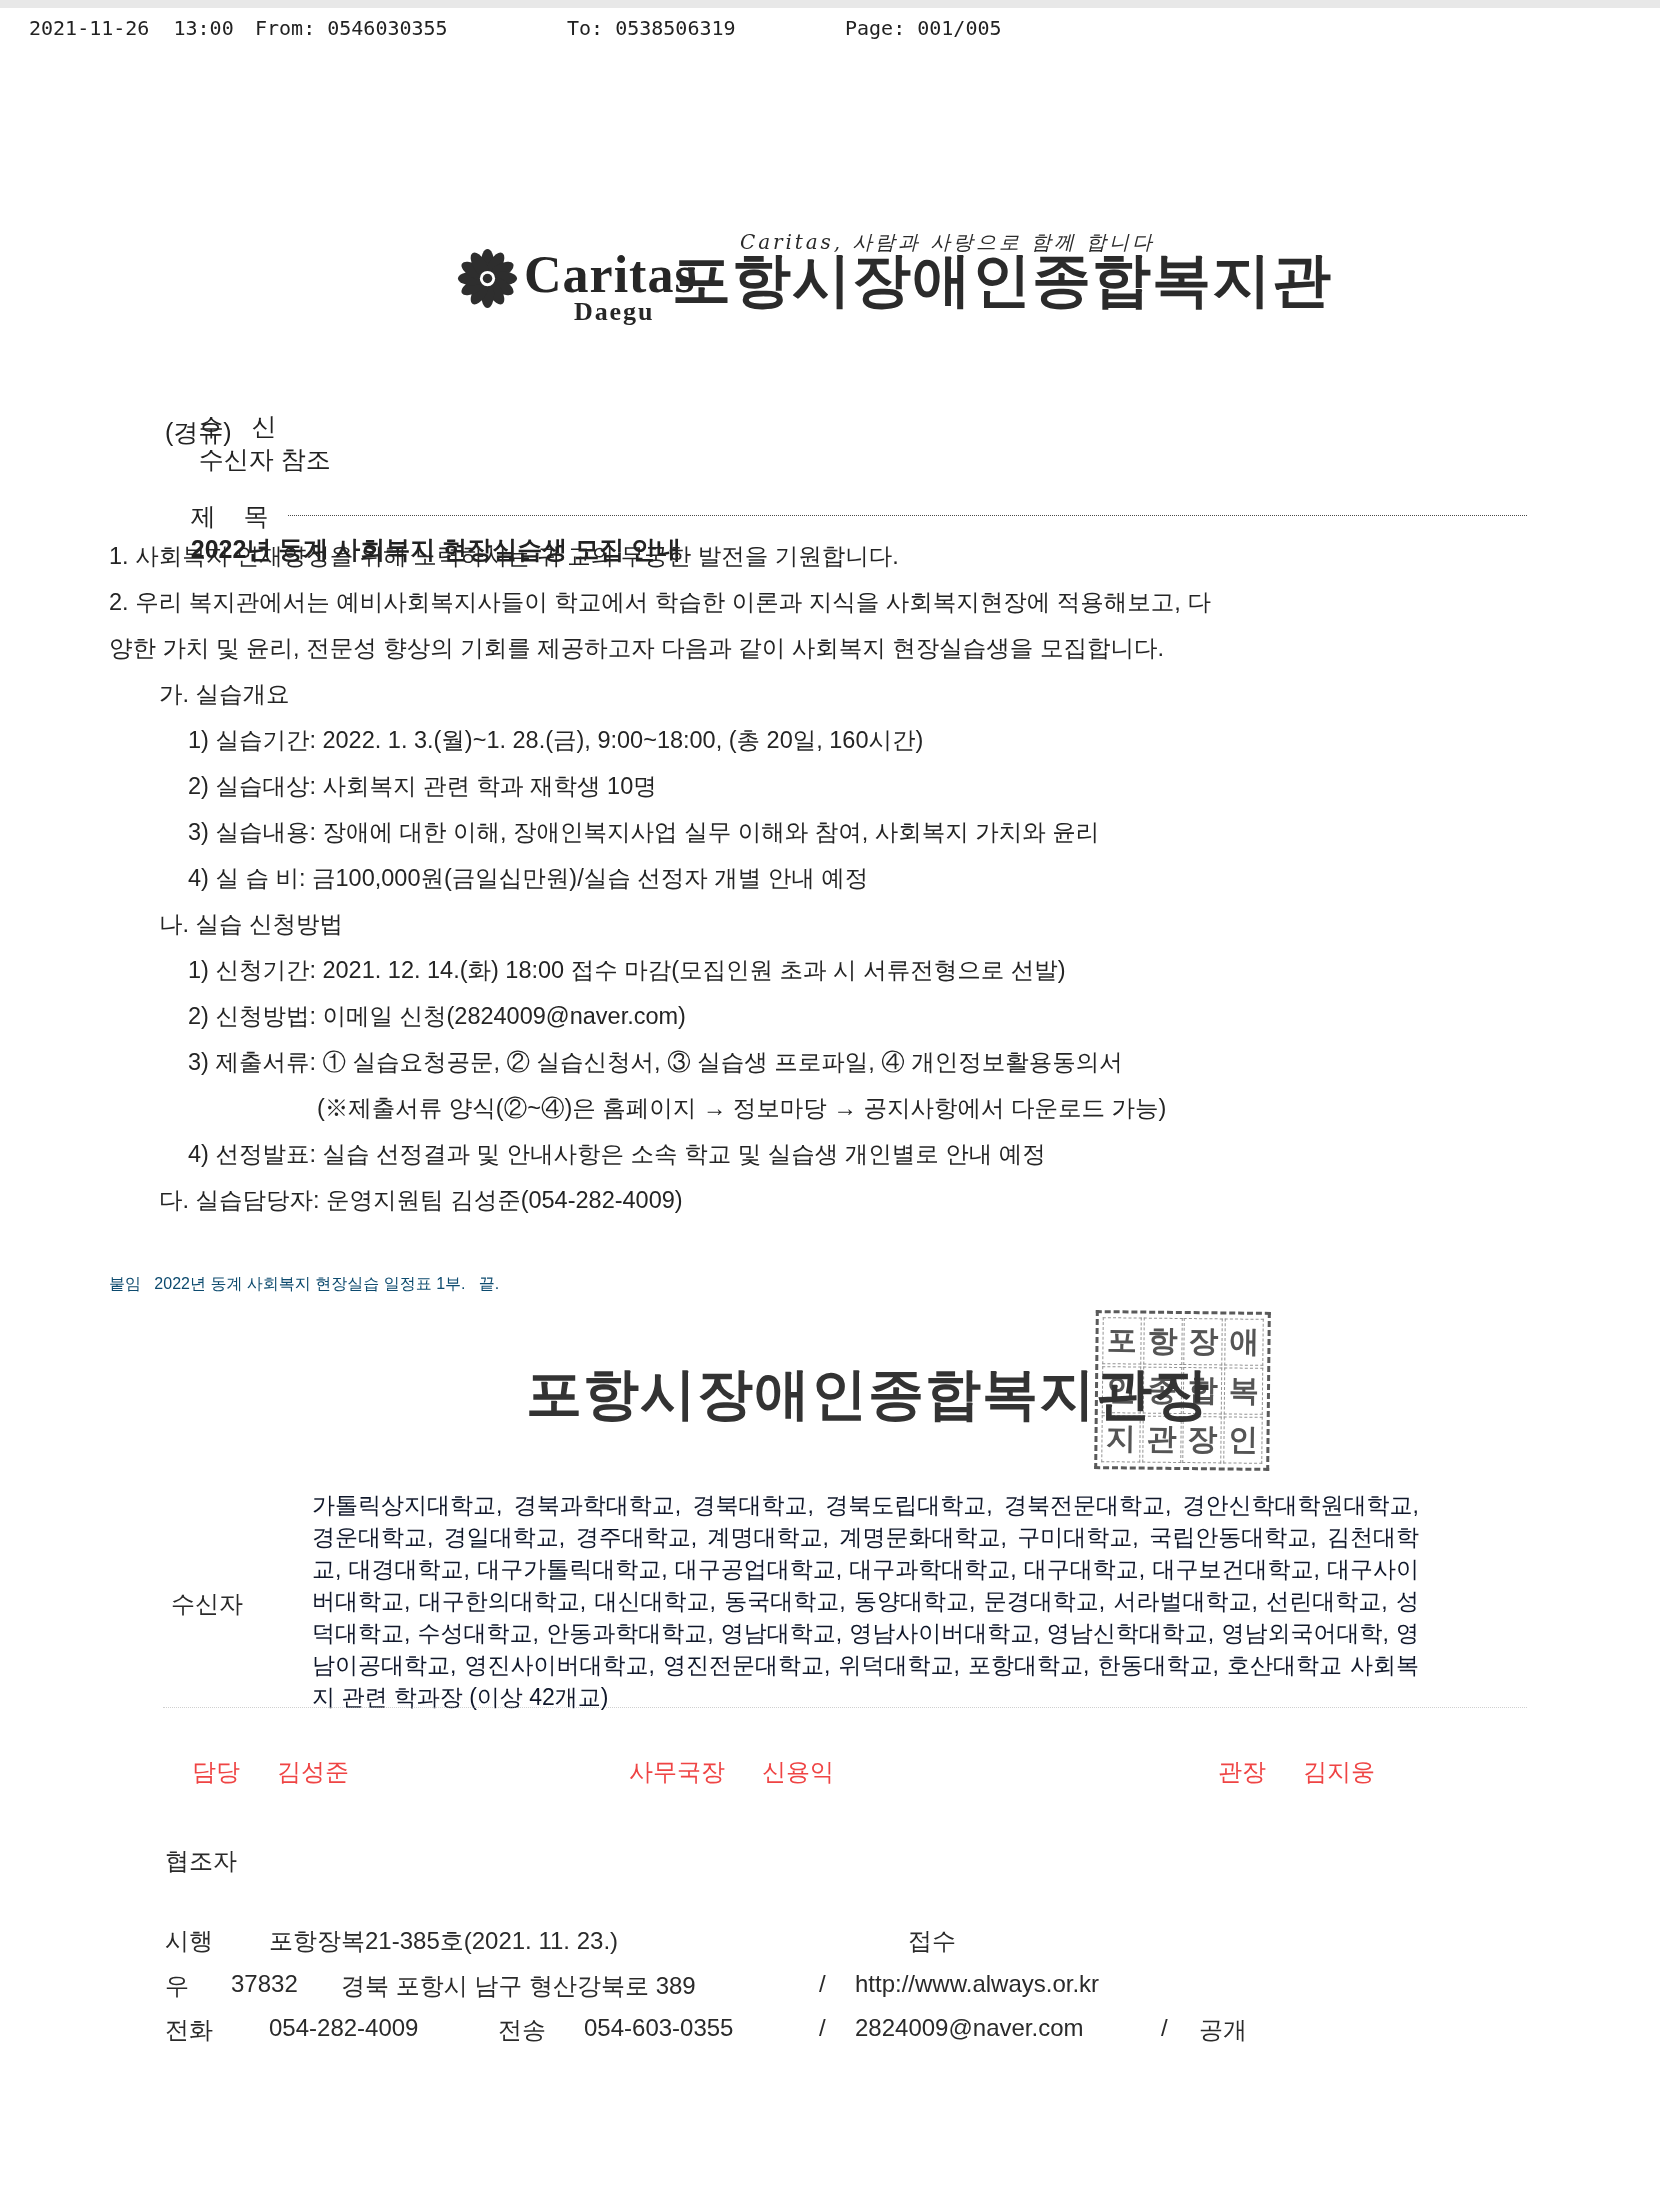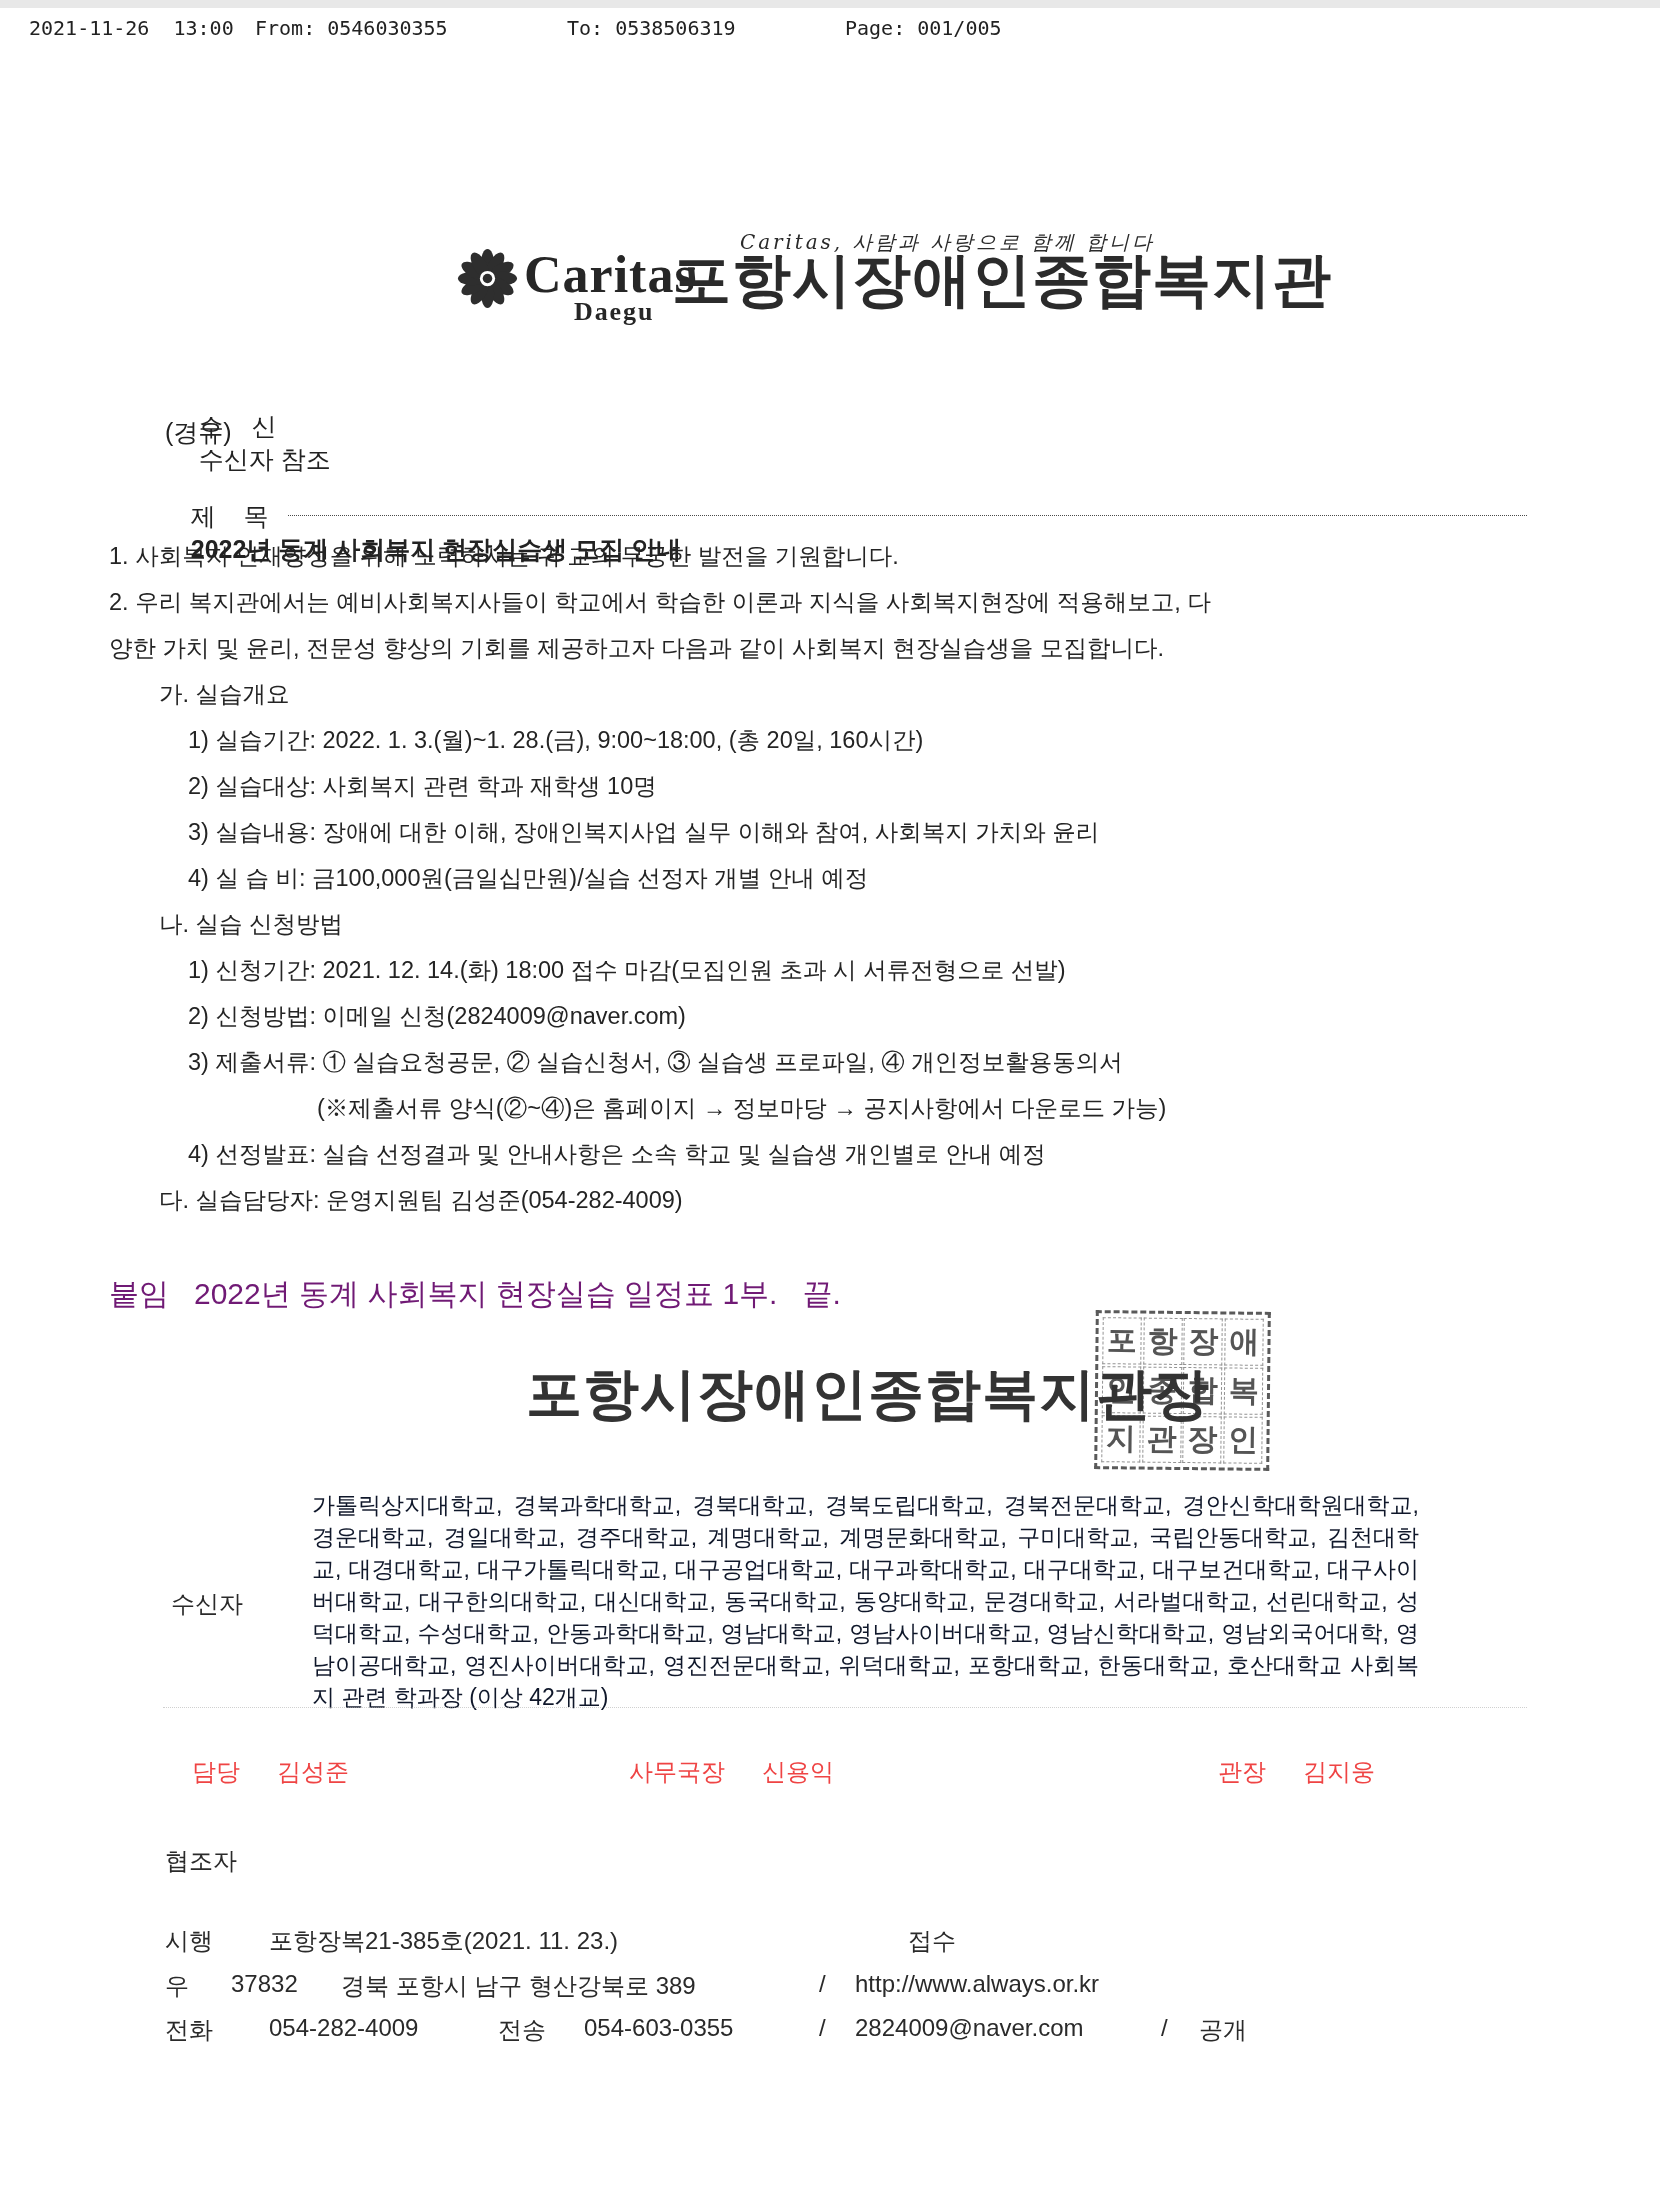--- a/index.html
+++ b/index.html
@@ -24,21 +24,21 @@
   .fld .lbl{display:inline-block;}
   .subject-val{font-weight:bold;}
   .dotrule{position:absolute;border-top:1.9px dotted #4a4a4a;height:0;}
   
   .body-lines{position:absolute;left:109px;top:525px;width:1460px;}
   .body-line{font-size:23.5px;line-height:46px;color:#242424;white-space:pre;}
   .ind0{padding-left:0px;}
   .ind1{padding-left:50px;}
   .ind2{padding-left:79px;}
   .ind3{padding-left:208px;}
-  .attach{top:1266px;left:109px;font-size:30px;color:#701a75;}
+  .attach{top:1266px;left:109px;font-size:16px;color:#0c4a6e;}
   
   .sig-title{top:1349px;left:526px;font-size:56px;font-weight:bold;color:#333;letter-spacing:1px;z-index:2;}
   .stamp{position:absolute;top:1303px;left:1095px;width:175px;height:159px;
          border:3.8px dashed #5a5a5a;box-sizing:border-box;transform:rotate(.6deg);
          display:grid;grid-template-columns:repeat(4,1fr);grid-template-rows:repeat(3,1fr);
          padding:3.8px;gap:1.9px;background:rgba(255,255,255,.6);z-index:1;}
   .stamp-cell{border:1px dashed #8a8a8a;display:flex;align-items:center;justify-content:center;
               font-size:30px;font-weight:bold;color:#474747;opacity:.92;}
   
   .recip-label{top:1580px;left:171px;font-size:24px;color:#2a2a2a;}

